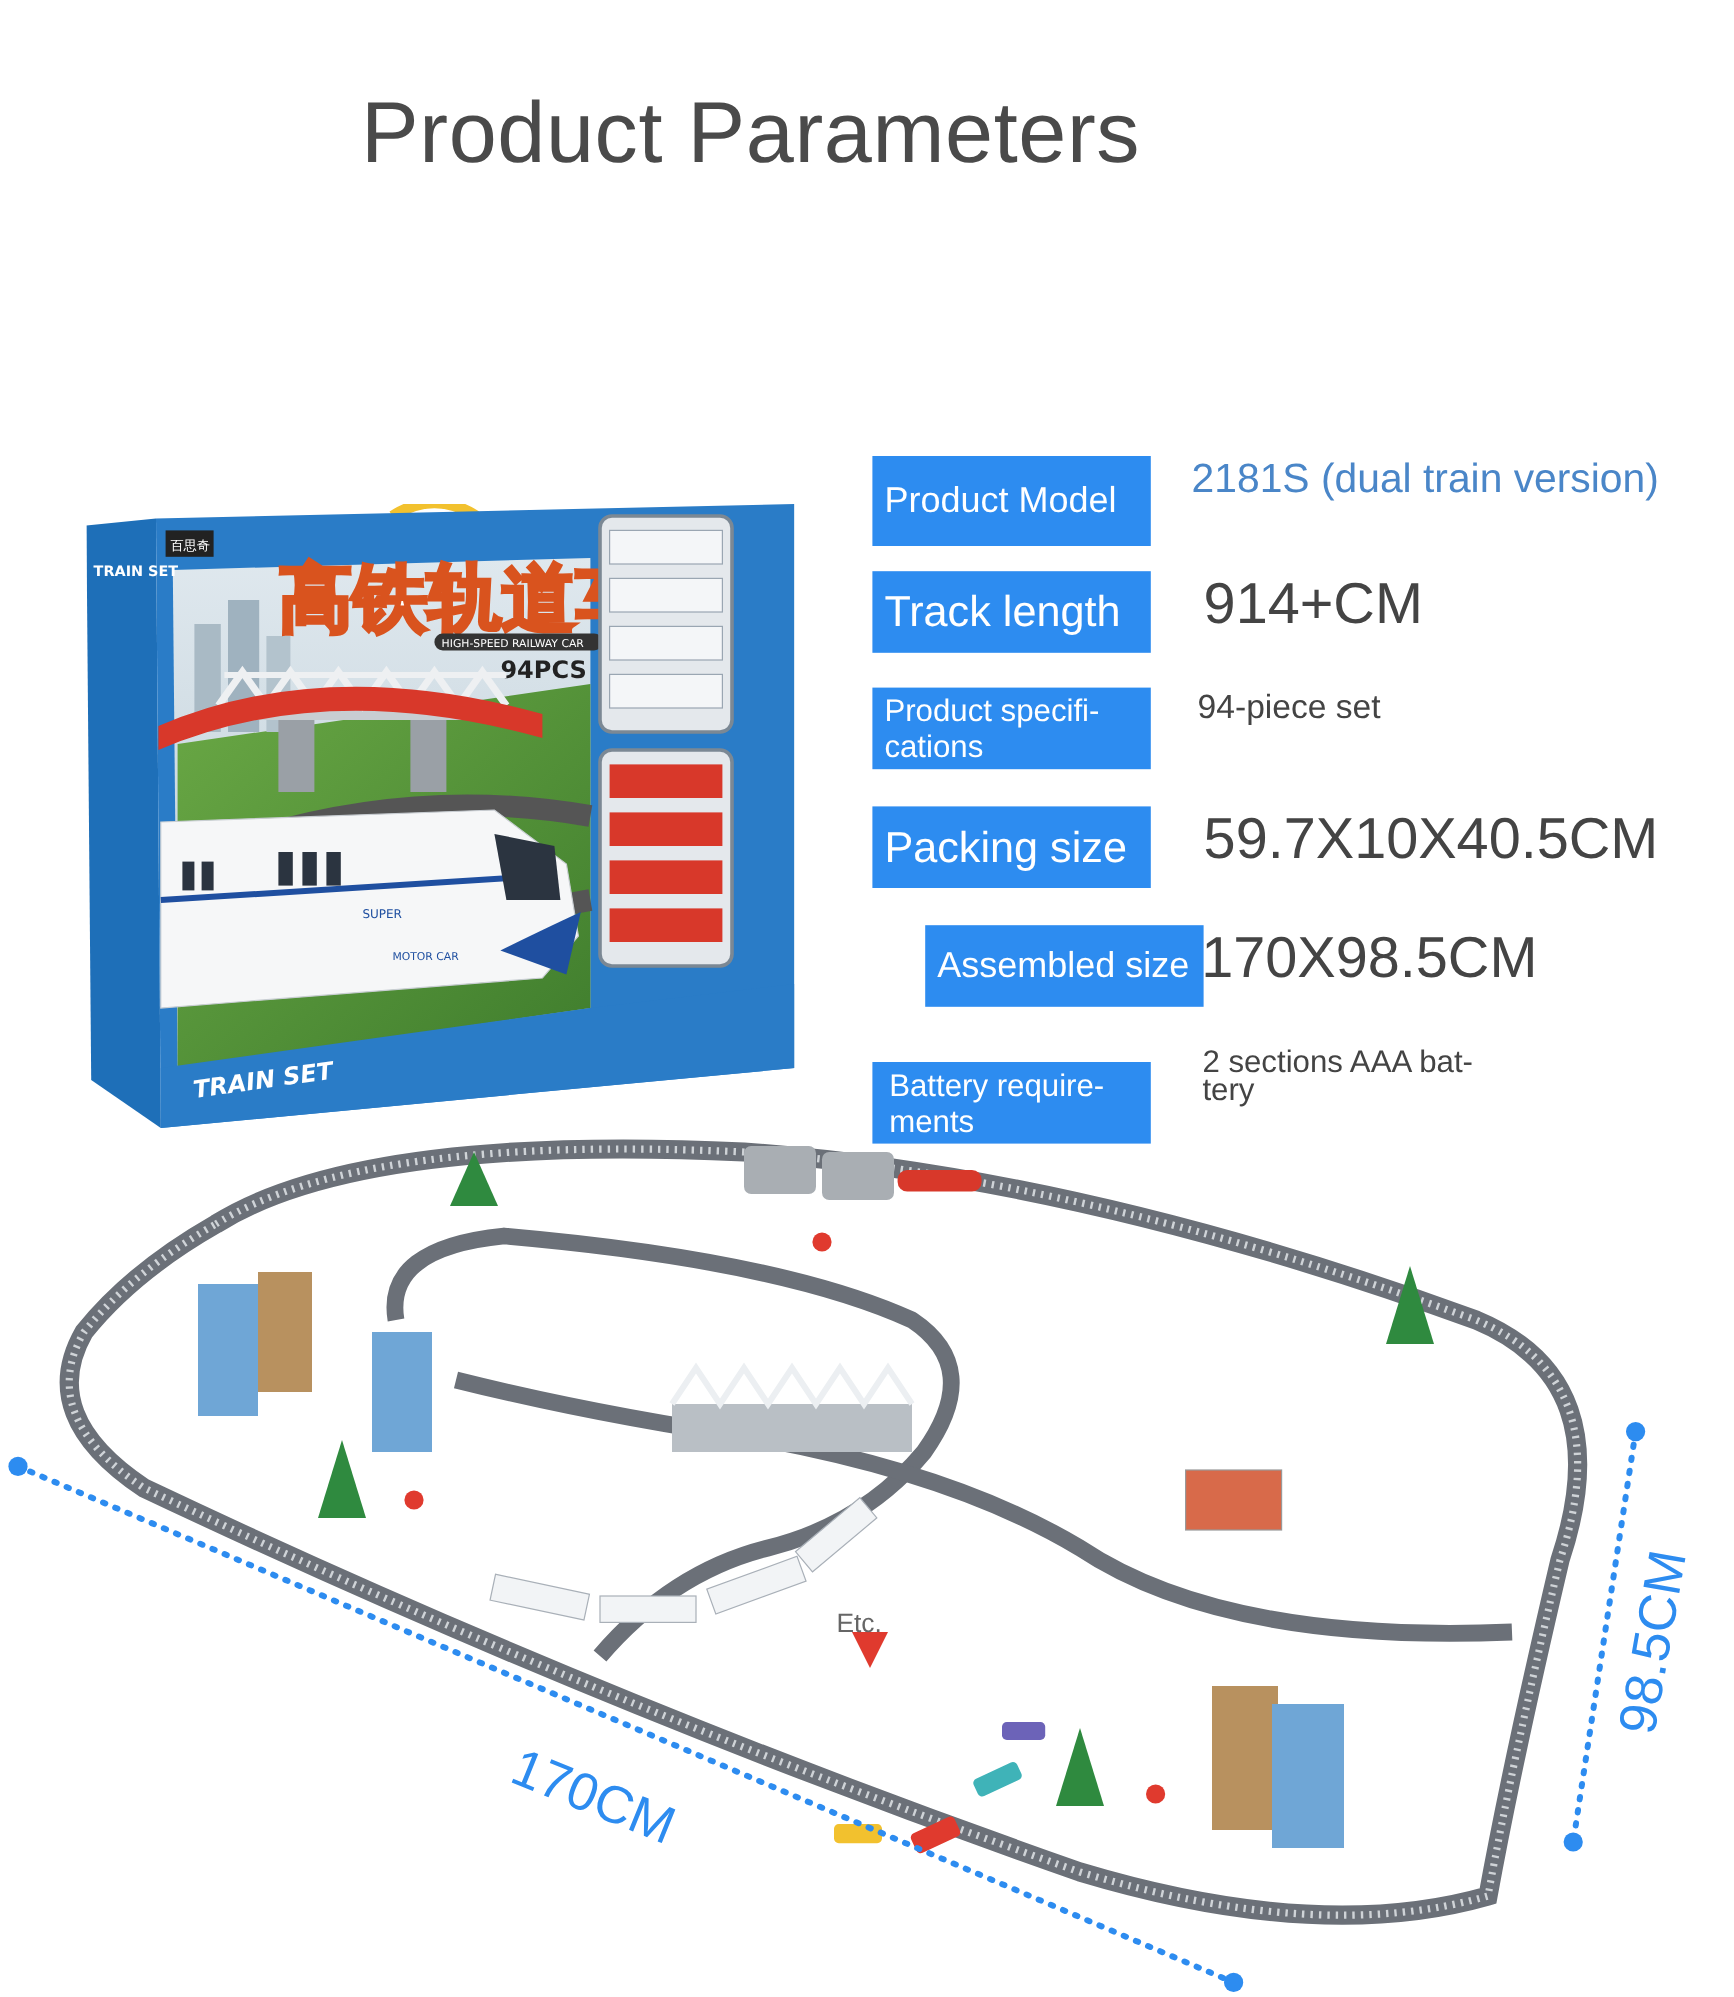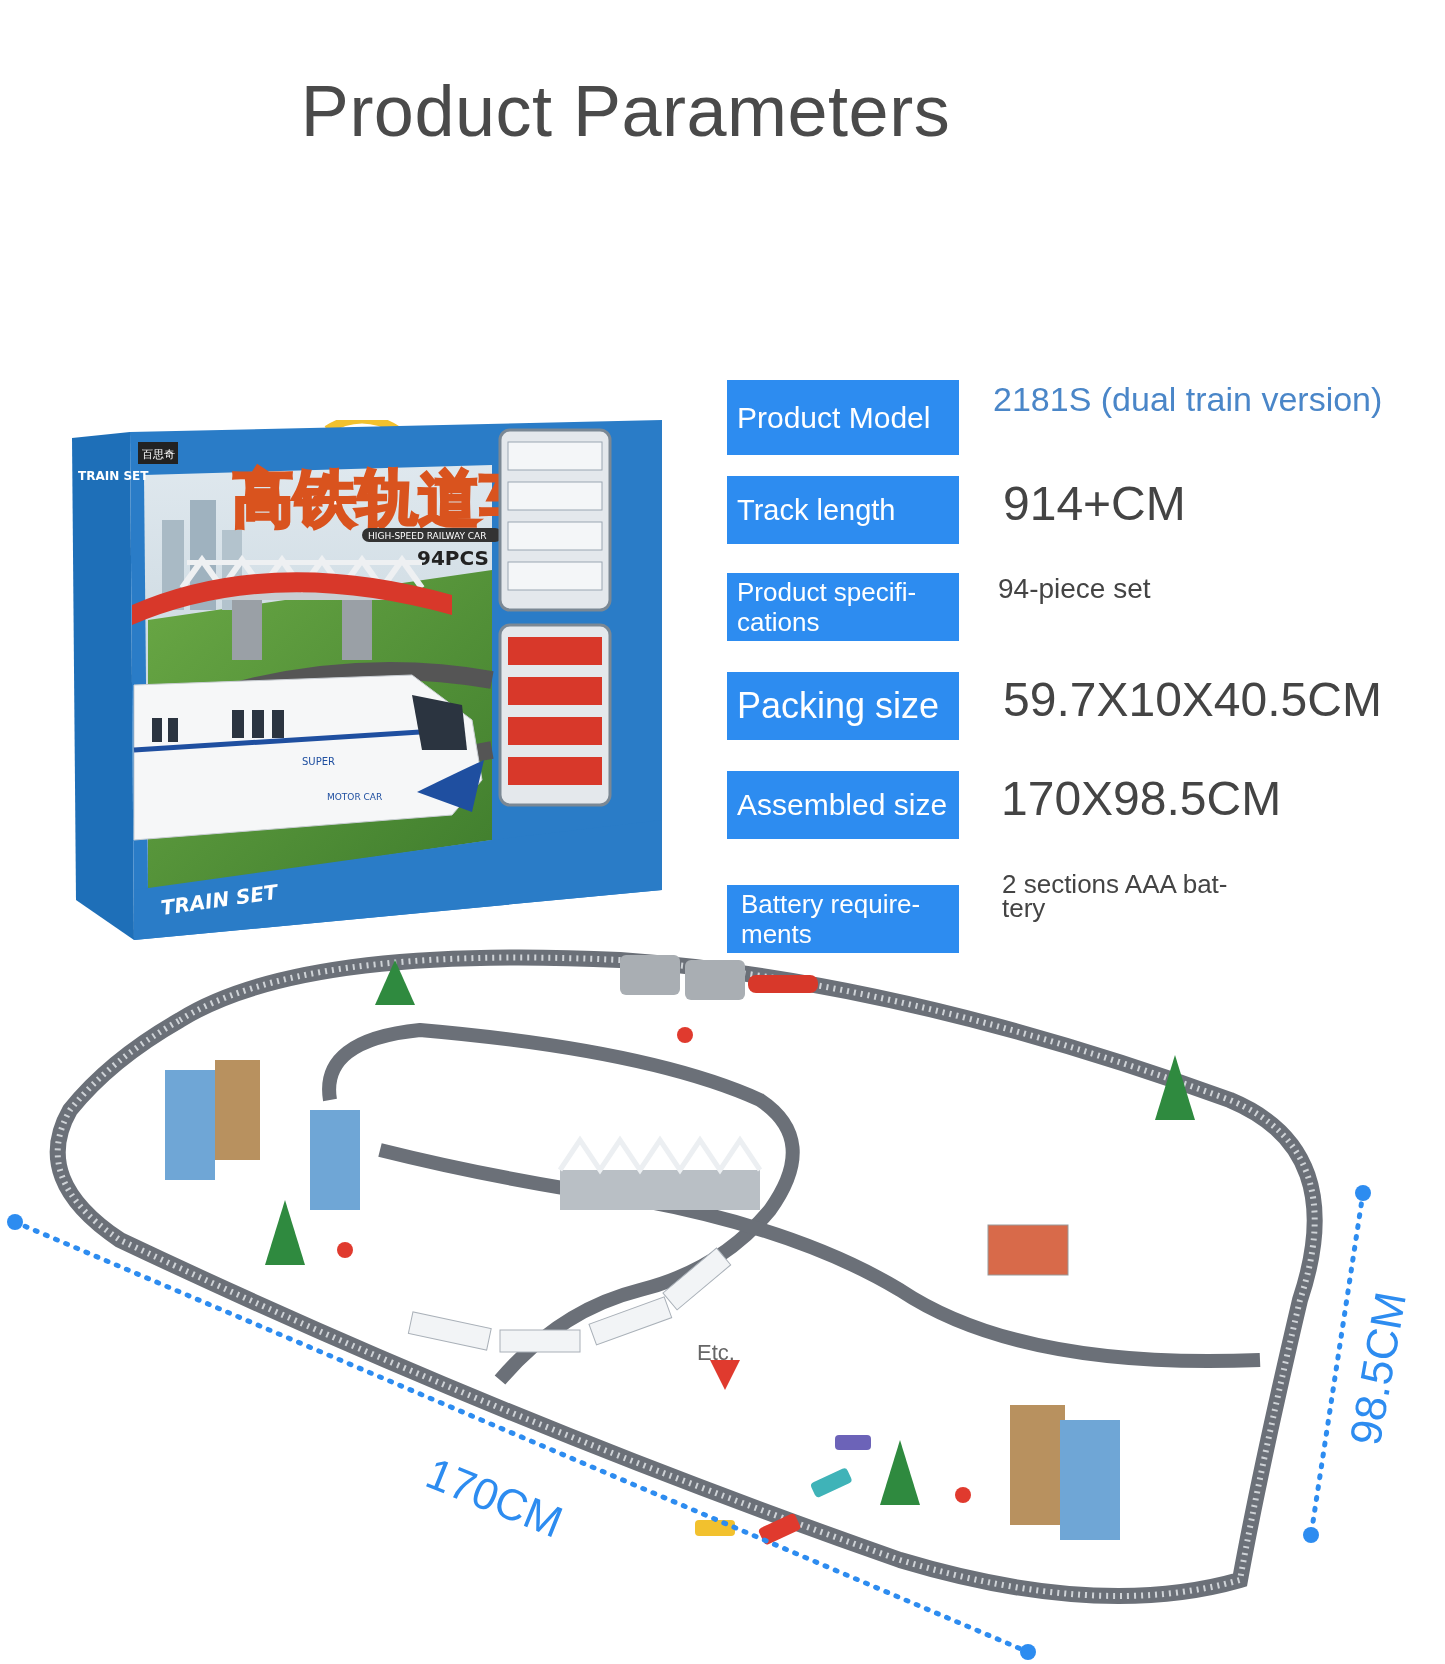--- a/index.html
+++ b/index.html
@@ -29,21 +29,21 @@
 <div class="title">Product Parameters</div>
 
 <div>
   <div class="param-label" style="top:380px;height:75px;font-size:30px;">
     <span>Product Model</span>
   </div>
   <div class="param-value" style="top:380px;height:66px;font-size:34px;color:#4a86c8;left:993px;">
     <span>2181S (dual train version)</span>
   </div>
 
-  <div class="param-label" style="top:476px;height:68px;font-size:29px;">
+  <div class="param-label" style="top:476px;height:68px;font-size:36px;">
     <span>Track length</span>
   </div>
   <div class="param-value" style="top:476px;height:68px;font-size:48px;left:1003px;">
     <span>914+CM</span>
   </div>
 
   <div class="param-label" style="top:573px;height:68px;font-size:26px;line-height:30px;white-space:pre-line;">
     <span>Product specifi-
 cations</span>
   </div>
@@ -51,21 +51,21 @@
     <span>94-piece set</span>
   </div>
 
   <div class="param-label" style="top:672px;height:68px;font-size:36px;">
     <span>Packing size</span>
   </div>
   <div class="param-value" style="top:672px;height:68px;font-size:48px;left:1003px;">
     <span>59.7X10X40.5CM</span>
   </div>
 
-  <div class="param-label" style="top:771px;height:68px;font-size:30px;">
+  <div class="param-label" style="top:771px;height:68px;font-size:30px;margin-left:44px;">
     <span>Assembled size</span>
   </div>
   <div class="param-value" style="top:771px;height:68px;font-size:48px;left:1001px;">
     <span>170X98.5CM</span>
   </div>
 
   <div class="param-label" style="top:869px;height:68px;font-size:26px;line-height:30px;white-space:pre-line;padding-left:14px;margin-top:16px;">
     <span>Battery require-
 ments</span>
   </div>

